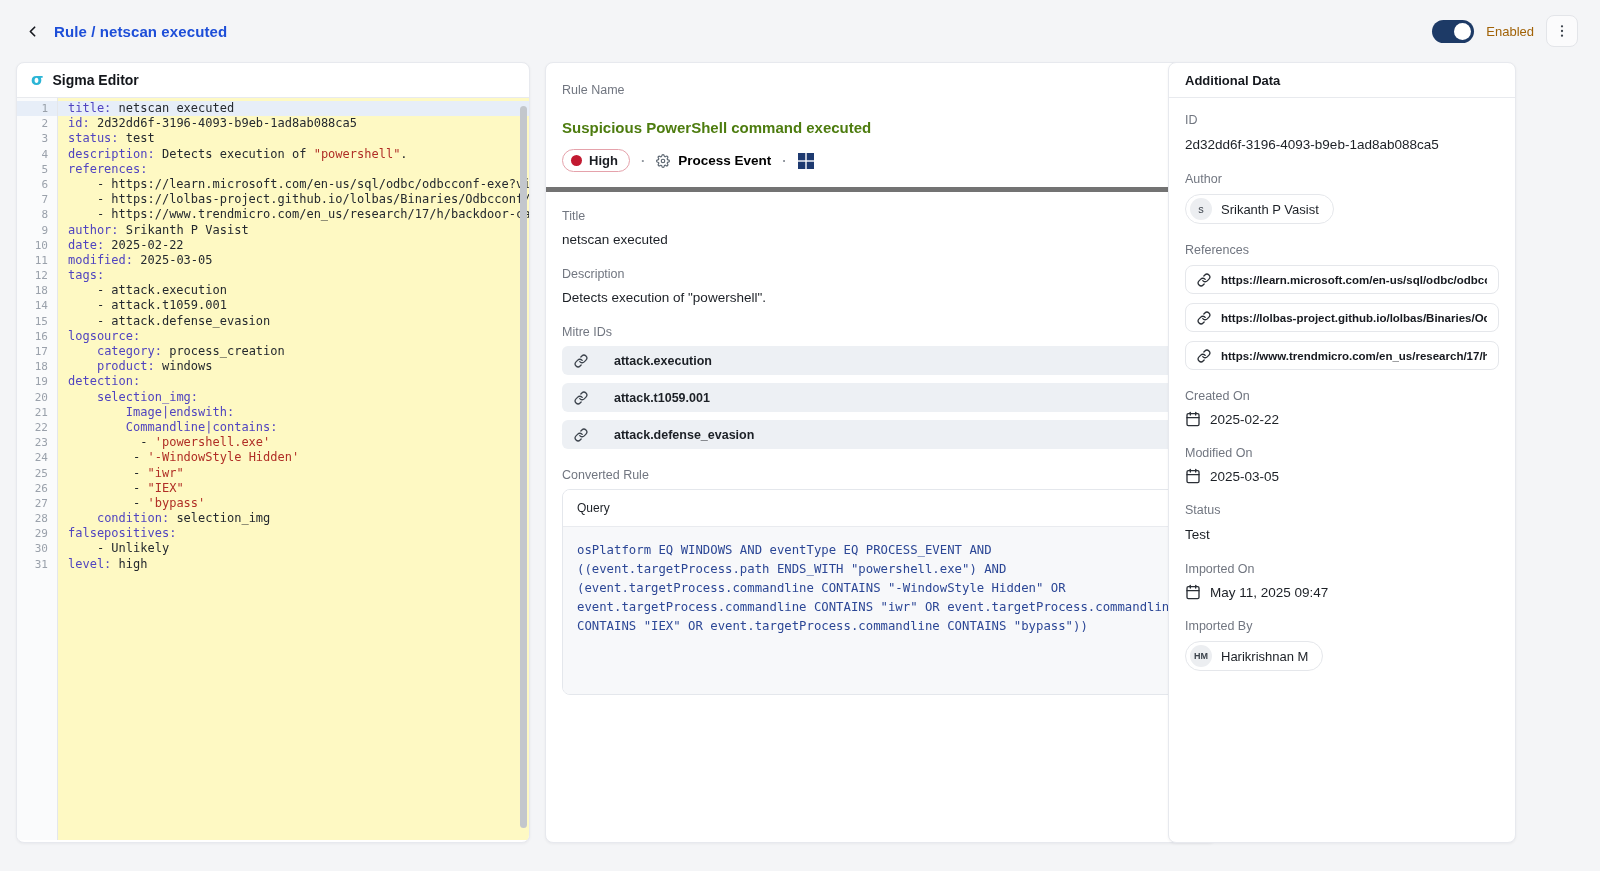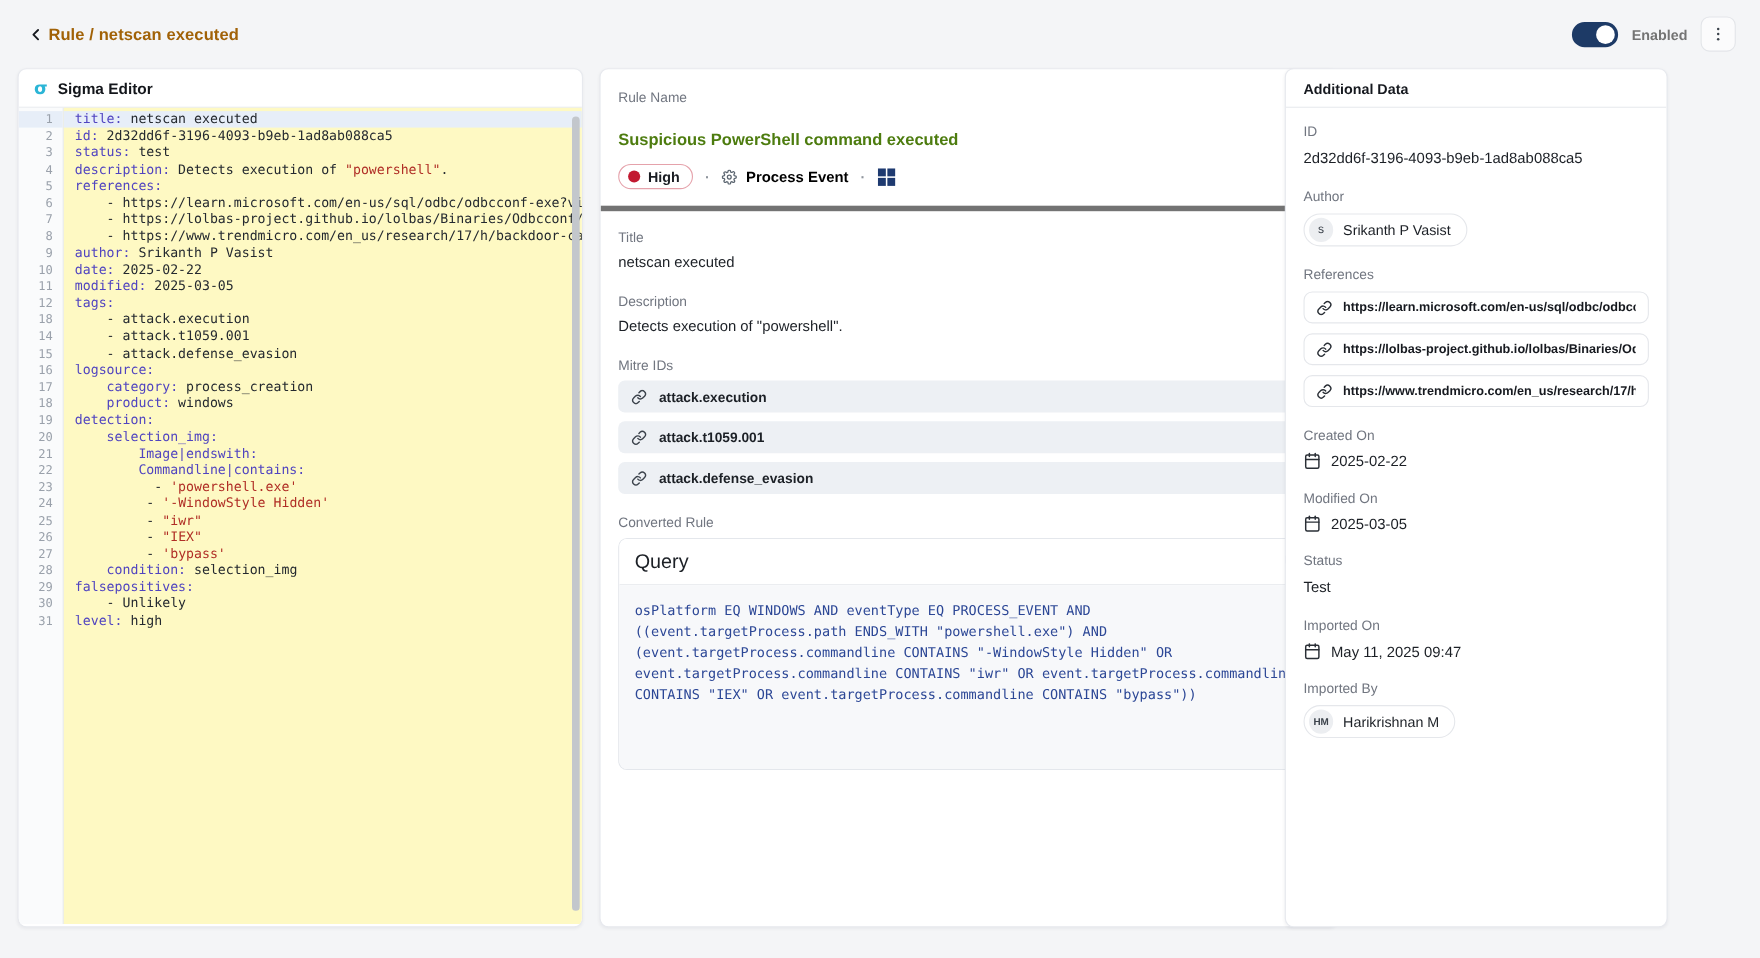--- a/index.html
+++ b/index.html
@@ -7,25 +7,25 @@
   body {
     background:#f4f5f7;
     font-family:"Liberation Sans", sans-serif;
     color:#1c2026;
     position:relative;
     overflow:hidden;
   }
   
   .topbar { height:62px; display:flex; align-items:center; padding:0 22px 0 20px; }
   .back-btn { width:24px; height:24px; display:flex; align-items:center; justify-content:center; cursor:pointer; color:#16191f; }
-  .page-title { font-size:15px; font-weight:700; color:#a16207; letter-spacing:.1px; }
+  .page-title { margin-left:10px; font-size:15px; font-weight:700; color:#1d4ed8; letter-spacing:.1px; }
   .topbar-right { margin-left:auto; display:flex; align-items:center; gap:12px; }
   .toggle { width:42px; height:23px; border-radius:12px; background:#1d3a66; position:relative; cursor:pointer; }
   .toggle .knob { position:absolute; top:3px; right:3px; width:17px; height:17px; border-radius:50%; background:#fff; }
-  .toggle-label { font-size:13px; font-weight:700; color:#737373; }
+  .toggle-label { font-size:13px; font-weight:400; color:#a16207; }
   .kebab-btn { width:32px; height:32px; border:1px solid #e3e5e9; border-radius:8px; background:#fbfbfc; display:flex; align-items:center; justify-content:center; color:#3c434c; cursor:pointer; }
 
   
   .panel { position:absolute; top:62px; height:781px; background:#fff; border:1px solid #e7e9ee; border-radius:8px; box-shadow:0 1px 3px rgba(16,24,40,.05); }
   .panel-left  { left:16px;   width:514px; overflow:hidden; }
   .panel-mid   { left:545px;  width:671px; overflow:hidden; }
   .panel-right { left:1168px; width:348px; overflow:hidden; }
 
   
   .editor-head { display:flex; align-items:center; gap:9px; padding:9px 14px; border-bottom:1px solid #e8eaee; }
@@ -51,26 +51,26 @@
   .sev-badge { display:inline-flex; align-items:center; gap:7px; height:23px; padding:0 11px 0 8px; border:1.5px solid #e5a2ab; border-radius:999px; font-size:13px; font-weight:600; color:#1a1d23; }
   .sev-dot { width:11px; height:11px; border-radius:50%; background:#c21a31; }
   .dot-sep { color:#8f959d; font-weight:700; font-size:13px; }
   .event-type { display:flex; align-items:flex-end; gap:8px; font-size:13.5px; color:#000000;font-weight:bold; }
   .gear { color:#5b6570; display:flex; }
   .winlogo { display:flex; }
   .mid-body { padding:17px 16px; }
   .field { margin-bottom:19px; }
   .field .lbl { display:block; margin-bottom:7px; }
   .val { font-size:13.5px; color:#1c2026; }
-  .mitre-row { display:flex; align-items:center; gap:11px; height:29px; padding:0 12px; background:#edf0f4; border-radius:6px; margin-bottom:8px; cursor:pointer; }
+  .mitre-row { display:flex; align-items:center; gap:26px; height:29px; padding:0 12px; background:#edf0f4; border-radius:6px; margin-bottom:8px; cursor:pointer; }
   .mitre-row .link-ic { color:#3c434c; display:flex; }
   .mitre-row .mid-txt { font-size:12.5px; font-weight:700; color:#1c2026; }
   .query-card { border:1px solid #e4e7ec; border-radius:8px; overflow:hidden; margin-top:2px; }
   .q-head { display:flex; align-items:center; justify-content:space-between; padding:10px 14px; background:#fff; border-bottom:1px solid #e9ebef; }
-  .q-title { font-size:18px; color:#1c2026; }
+  .q-title { font-size:12px; color:#1c2026; }
   .copy-btn { color:#4b5563; display:flex; cursor:pointer; }
   .q-body { background:#f7f8fa; padding:14px 14px 58px; min-height:160px; font-family:"DejaVu Sans Mono", monospace; font-size:12.3px; line-height:1.55; color:#2c4796; white-space:pre-wrap; word-break:break-word; }
 
   
   .r-head { padding:10px 16px 9px; border-bottom:1px solid #e8eaee; font-size:13px; font-weight:700; color:#16191f; }
   .r-body { padding:15px 16px; }
   .grp { margin-bottom:19px; }
   .grp .lbl { display:block; margin-bottom:8px; }
   .id-val { font-size:13.5px; color:#1c2026; }
   .person-chip { display:inline-flex; align-items:center; gap:9px; border:1px solid #e5e7eb; border-radius:999px; padding:3px 14px 3px 4px; background:#fff; font-size:13px; color:#1c2026; }

